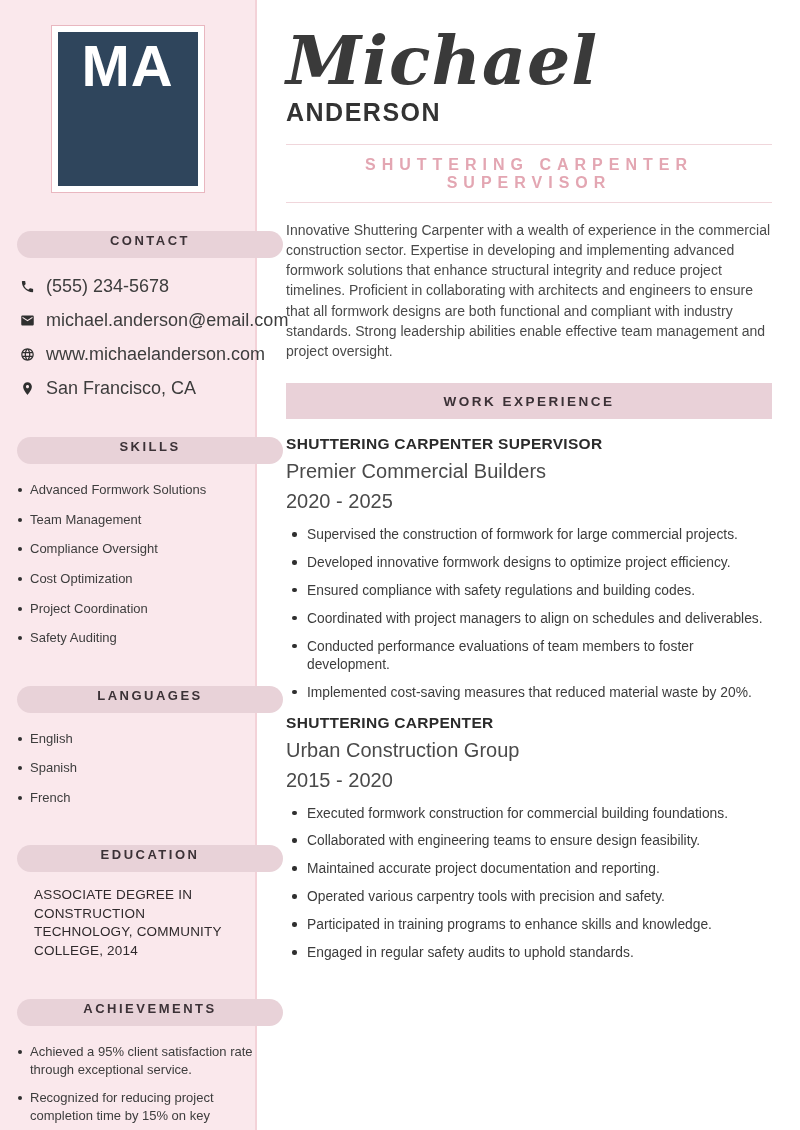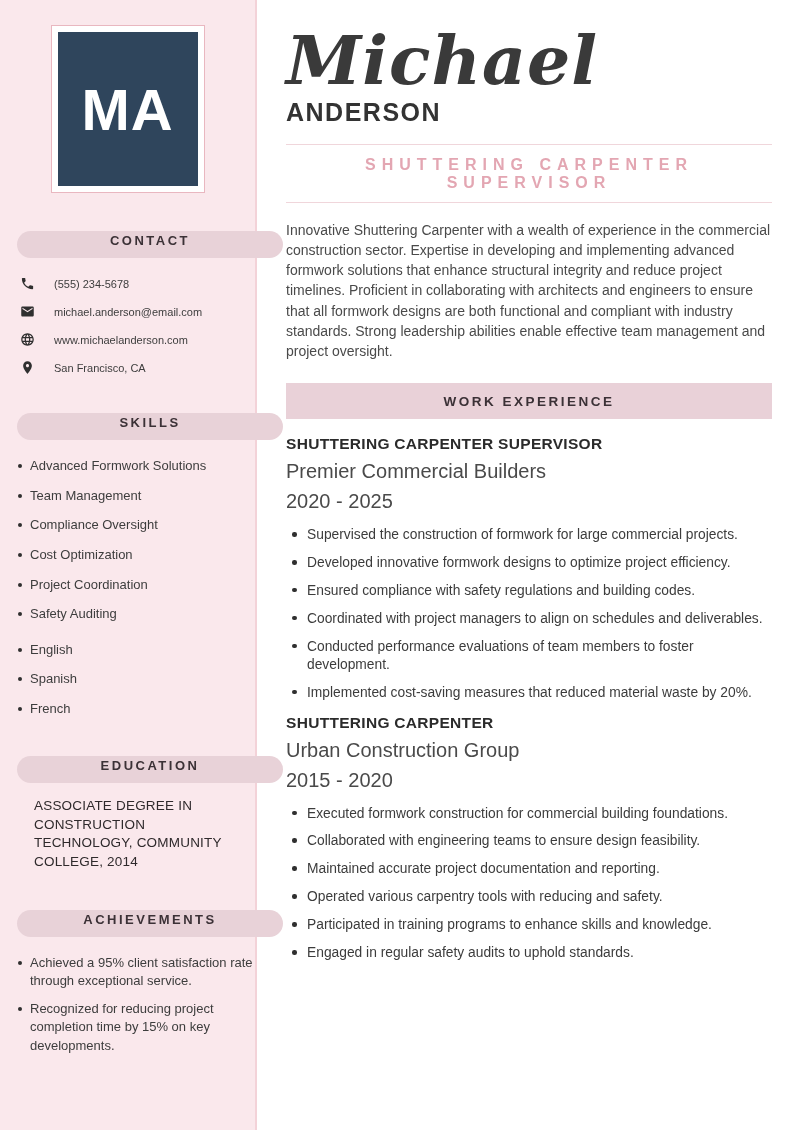--- a/index.html
+++ b/index.html
@@ -24,21 +24,21 @@
   .photo-frame {
     width: 154px; height: 168px;
     margin: 0 auto;
     background: #ffffff;
     border: 1px solid #e9b7c0;
     display: flex; align-items: center; justify-content: center;
   }
   .photo-inner {
     width: 140px; height: 154px;
     background: #2f455c;
-    display: flex; align-items: center; justify-content: center;
+    display: flex; align-items: flex-start; justify-content: center;
   }
   .monogram {
     color: #ffffff;
     font-size: 58px;
     font-weight: 600;
     letter-spacing: 1px;
   }
   .side-band {
     margin: 38px 18px 0 17px;
     width: 266px;
@@ -48,21 +48,21 @@
     font-size: 13px;
     font-weight: bold;
     letter-spacing: 2.5px;
     color: #3b3136;
     border-radius: 14px;
   }
   .contact-list { list-style: none; margin: 18px 0 0 20px; }
   .contact-list li {
     display: flex; align-items: center;
     margin-bottom: 13px;
-    font-size: 11px; color: #3d3d3d; gap: 8px;
+    font-size: 18px; color: #3d3d3d;
   }
   .contact-list .cicon { width: 15px; height: 15px; margin-right: 11px; flex: 0 0 15px; fill: #2f2f2f; }
   .side-list { list-style: none; margin: 17px 0 0 18px; }
   .side-list li {
     position: relative;
     padding-left: 12px;
     margin-bottom: 11.5px;
     font-size: 13px; color: #3d3d3d;
     line-height: 1.4;
     padding-right: 0;
@@ -203,20 +203,23 @@
     <ul class="side-list">
 
     <li><span>Advanced Formwork Solutions</span></li>
         <li><span>Team Management</span></li>
         <li><span>Compliance Oversight</span></li>
         <li><span>Cost Optimization</span></li>
         <li><span>Project Coordination</span></li>
         <li><span>Safety Auditing</span></li>
       </ul>
 
+    <div class="side-band">
+      <span>LANGUAGES</span>
+    </div>
     <ul class="side-list">
 
     <li><span>English</span></li>
         <li><span>Spanish</span></li>
         <li><span>French</span></li>
       </ul>
 
     <div class="side-band">
       <span>EDUCATION</span>
     </div>
@@ -265,20 +268,20 @@
 
     <section class="job" style="margin-top:12px;">
       <h3 class="job-title">SHUTTERING CARPENTER</h3>
       <div class="job-company">Urban Construction Group</div>
       <div class="job-dates">2015 - 2020</div>
       <ul class="job-bullets">
 
       <li><span>Executed formwork construction for commercial building foundations.</span></li>
           <li><span>Collaborated with engineering teams to ensure design feasibility.</span></li>
           <li><span>Maintained accurate project documentation and reporting.</span></li>
-          <li><span>Operated various carpentry tools with reducing and safety.</span></li>
+          <li><span>Operated various carpentry tools with precision and safety.</span></li>
           <li><span>Participated in training programs to enhance skills and knowledge.</span></li>
           <li><span>Engaged in regular safety audits to uphold standards.</span></li>
         </ul>
     </section>
 
   </main>
 </div>
 
 </body></html>

